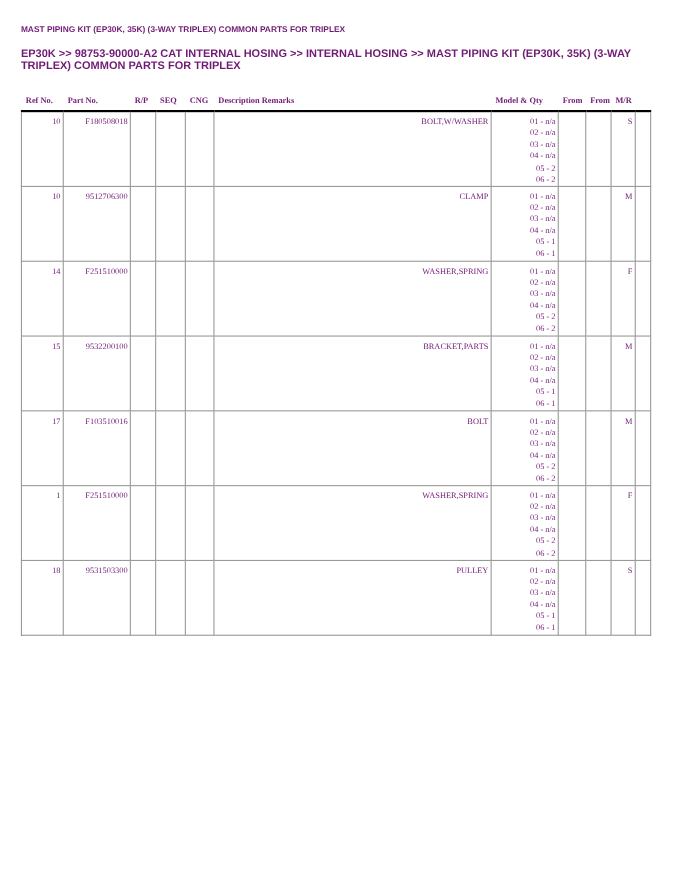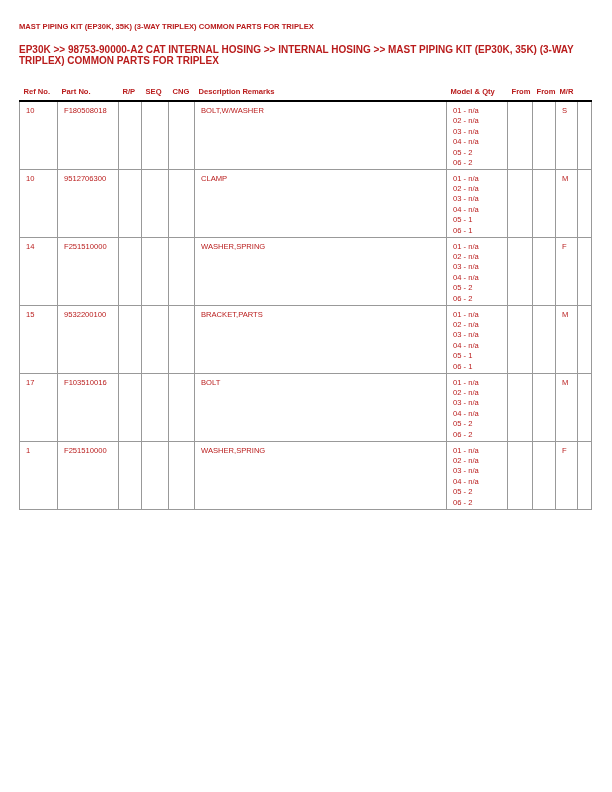--- a/index.html
+++ b/index.html
@@ -4,21 +4,21 @@
 <style>
   html, body { margin: 0; padding: 0; background: #ffffff; }
   .page {
     position: relative;
     width: 612px;
     height: 792px;
     background: #ffffff;
     box-sizing: border-box;
     padding: 22px 19px 0 19px;
     font-family: "Liberation Sans", sans-serif;
-    color: #b91c1c;
+    color: #701a75;
     overflow: hidden;
   }
   .title {
     font-size: 7.6px;
     font-weight: bold;
     line-height: 9px;
     margin: 0 0 13px 0;
     white-space: nowrap;
   }
   .breadcrumb {
@@ -26,20 +26,21 @@
     font-weight: bold;
     line-height: 11px;
     max-width: 560px;
     margin: 0;
   }
   table.parts {
     border-collapse: collapse;
     table-layout: fixed;
     width: 572px;
     margin: 0;
+    font-family: Liberation Serif, serif;
   }
   table.parts th {
     vertical-align: bottom;
     text-align: left;
     font-size: 7.6px;
     font-weight: bold;
     padding: 0 0 4px 4px;
     border: none;
     border-bottom: 2px solid #000000;
     height: 35px;
@@ -50,21 +51,21 @@
   table.parts td {
     border: 1px solid #999999;
     vertical-align: top;
     font-size: 7.6px;
     line-height: 10.4px;
     padding: 4px 2px 0 6px;
     box-sizing: border-box;
     overflow: hidden;
     white-space: nowrap;
   }
-  table.parts tbody tr { height: 68px; }
+  table.parts tbody tr { height: 68px; text-align: right; }
   .mq-line { line-height: 10.4px; }
 </style>
 </head>
 <body>
 
 <div class="page">
   <div class="title">MAST PIPING KIT (EP30K, 35K) (3-WAY TRIPLEX) COMMON PARTS FOR TRIPLEX</div>
   <div class="breadcrumb">EP30K &gt;&gt; 98753-90000-A2 CAT INTERNAL HOSING &gt;&gt; INTERNAL HOSING &gt;&gt; MAST PIPING KIT (EP30K, 35K) (3-WAY TRIPLEX) COMMON PARTS FOR TRIPLEX</div>
 
   <table class="parts">
@@ -210,15 +211,35 @@
             <div class="mq-line">03 - n/a</div>
             <div class="mq-line">04 - n/a</div>
             <div class="mq-line">05 - 2</div>
             <div class="mq-line">06 - 2</div>
           </td>
           <td></td>
           <td></td>
           <td>F</td>
           <td></td>
         </tr>
+        <tr>
+          <td>18</td>
+          <td>9531503300</td>
+          <td></td>
+          <td></td>
+          <td></td>
+          <td>PULLEY</td>
+          <td>
+            <div class="mq-line">01 - n/a</div>
+            <div class="mq-line">02 - n/a</div>
+            <div class="mq-line">03 - n/a</div>
+            <div class="mq-line">04 - n/a</div>
+            <div class="mq-line">05 - 1</div>
+            <div class="mq-line">06 - 1</div>
+          </td>
+          <td></td>
+          <td></td>
+          <td>S</td>
+          <td></td>
+        </tr>
       </tbody>
   </table>
 </div>
 
 </body></html>

